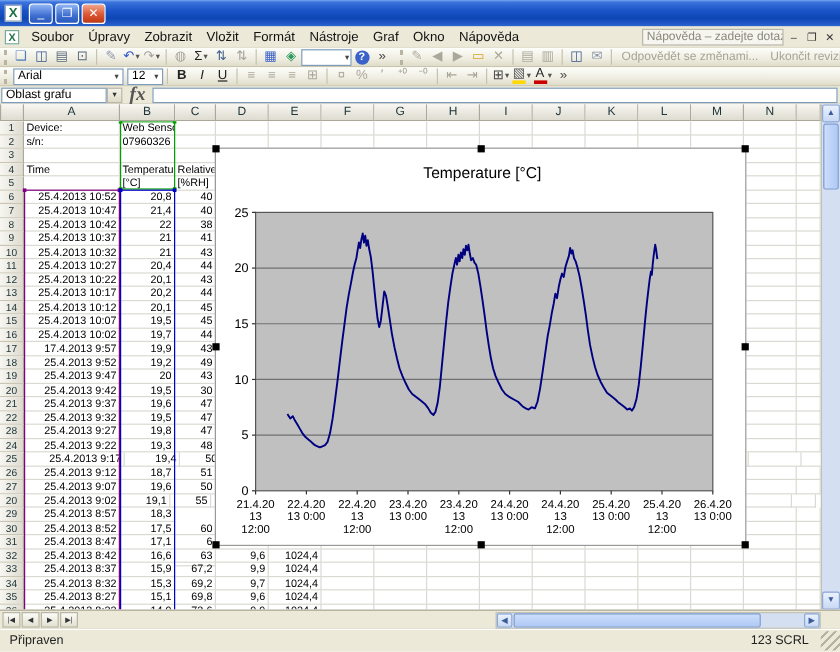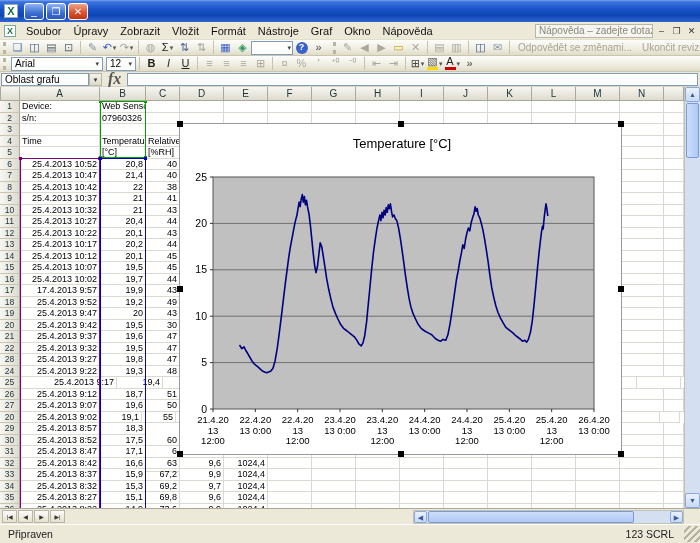--- a/index.html
+++ b/index.html
@@ -793,21 +793,21 @@
         <div class="gc" style="width: 44px;"></div>
         <div class="gc" style="width: 44px;"></div>
         <div class="gc" style="width: 44px;"></div>
         <div class="gc" style="width: 44px;"></div>
         <div class="gc" style="width: 44px;"></div>
         <div class="gc" style="width: 44px;"></div>
         <div class="gc" style="width: 20px;"></div>
       </div>
       <div class="gr">
         <div class="rownum">25</div>
-        <div class="gc num" style="width: 97px;">25.4.2013 9:17</div>
+        <div class="gc num" style="width: 84px;">25.4.2013 9:17</div>
         <div class="gc num" style="width: 46px;">19,4</div>
         <div class="gc num" style="width: 34px;">50</div>
         <div class="gc" style="width: 44px;"></div>
         <div class="gc" style="width: 44px;"></div>
         <div class="gc" style="width: 44px;"></div>
         <div class="gc" style="width: 44px;"></div>
         <div class="gc" style="width: 44px;"></div>
         <div class="gc" style="width: 44px;"></div>
         <div class="gc" style="width: 44px;"></div>
         <div class="gc" style="width: 44px;"></div>

